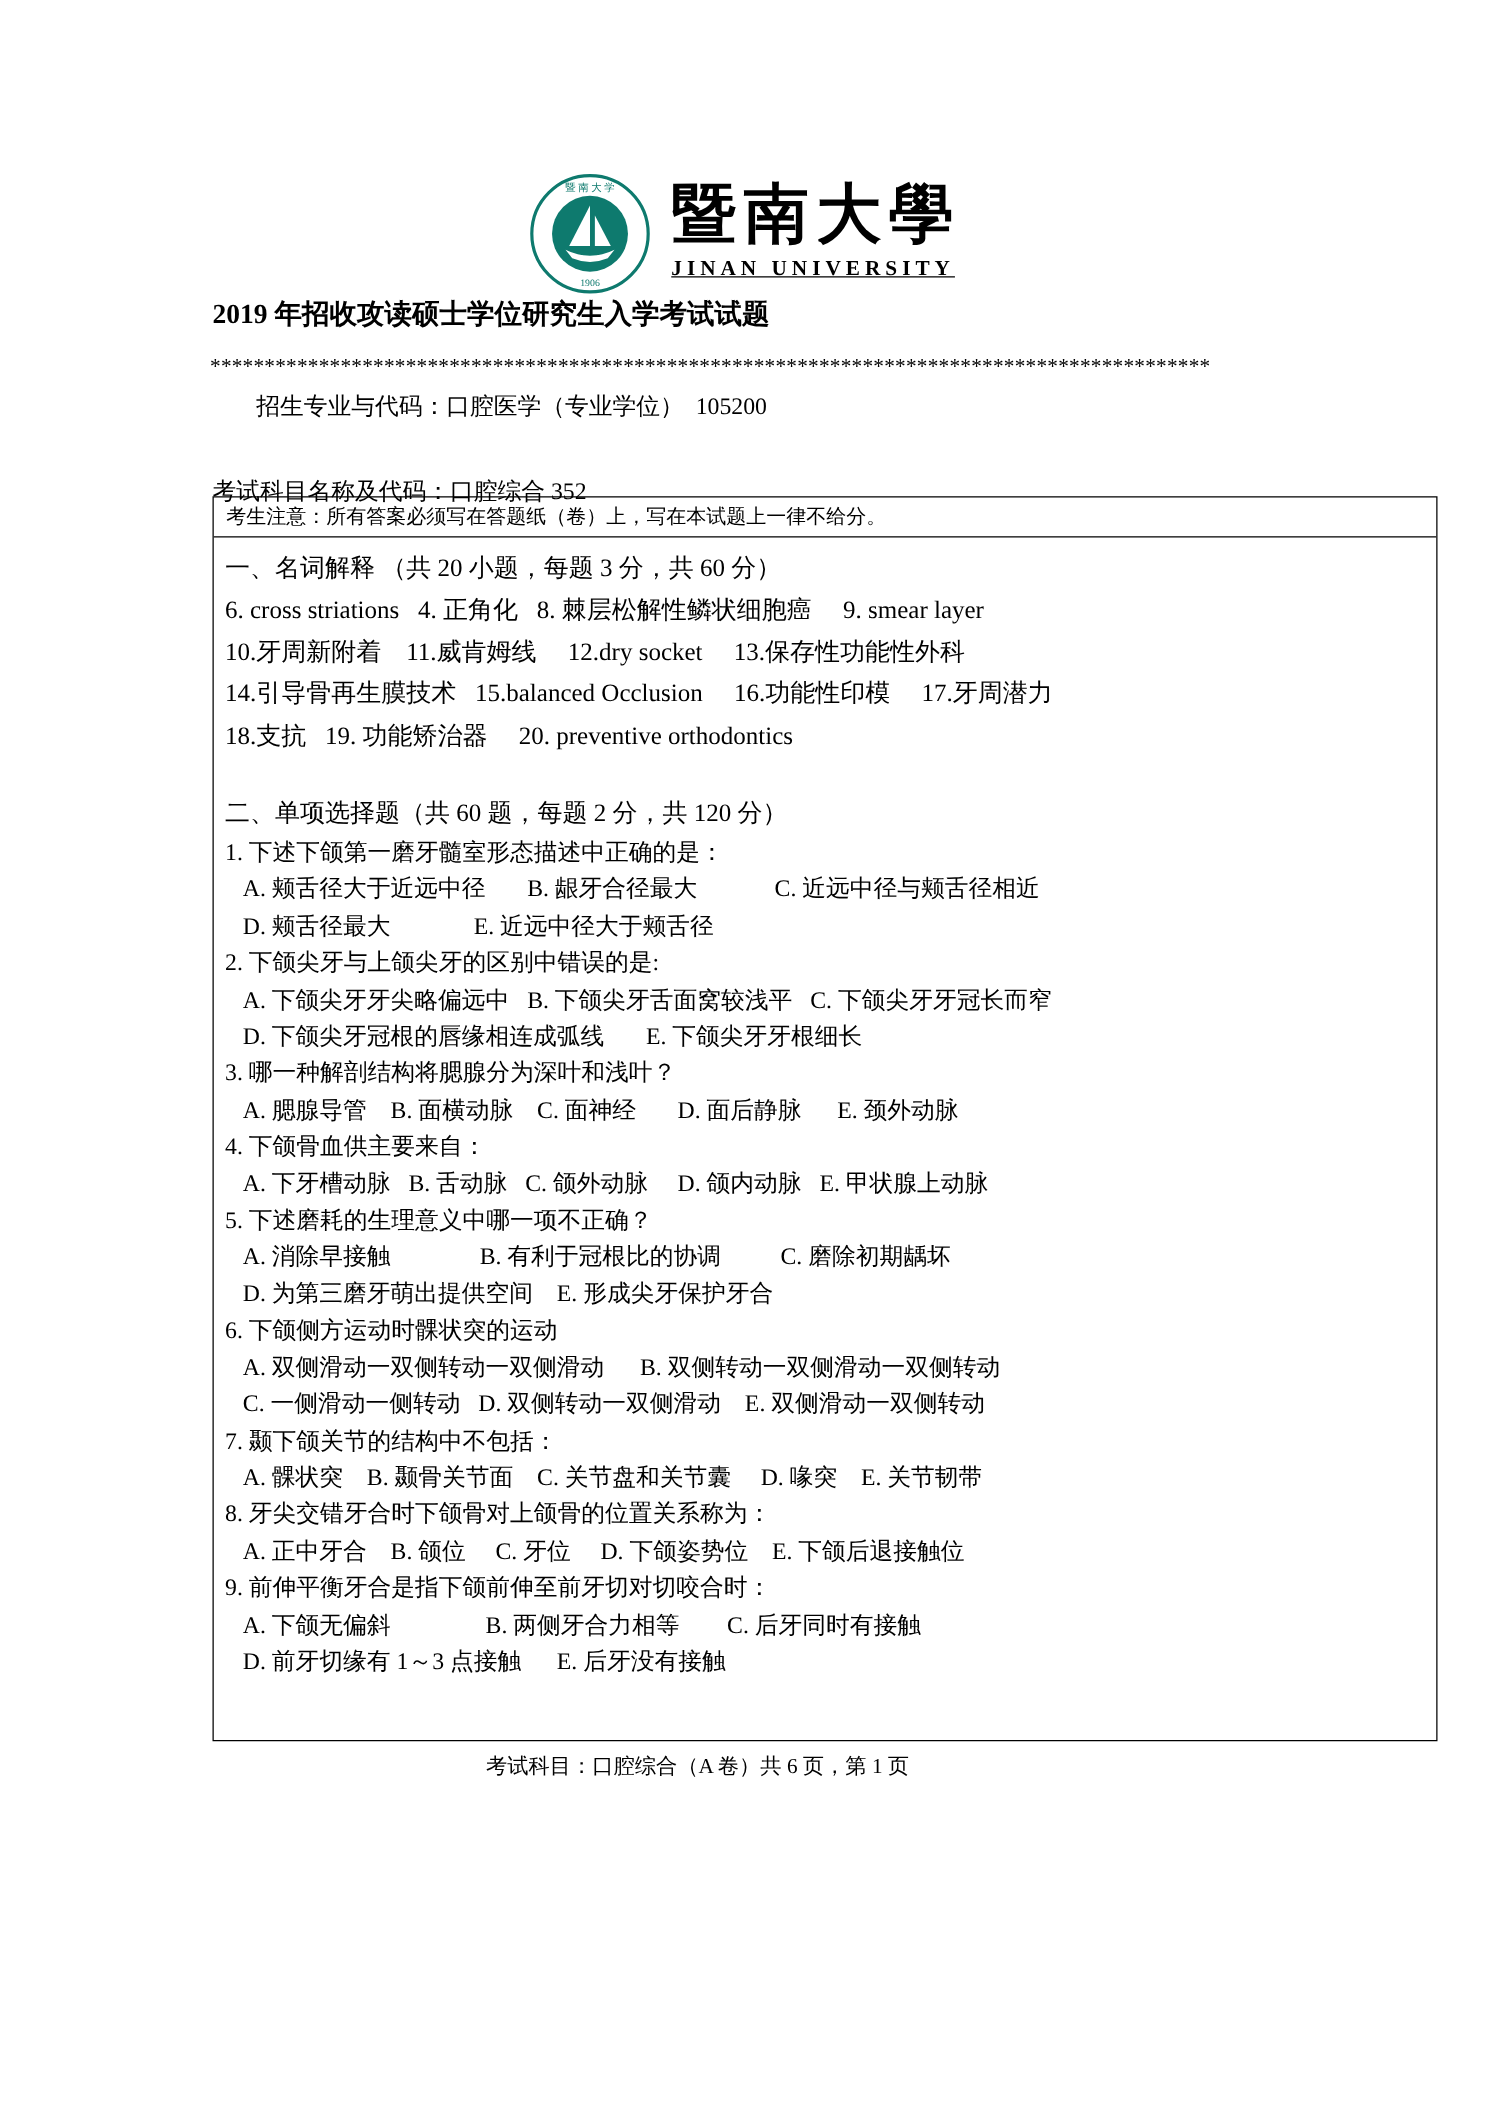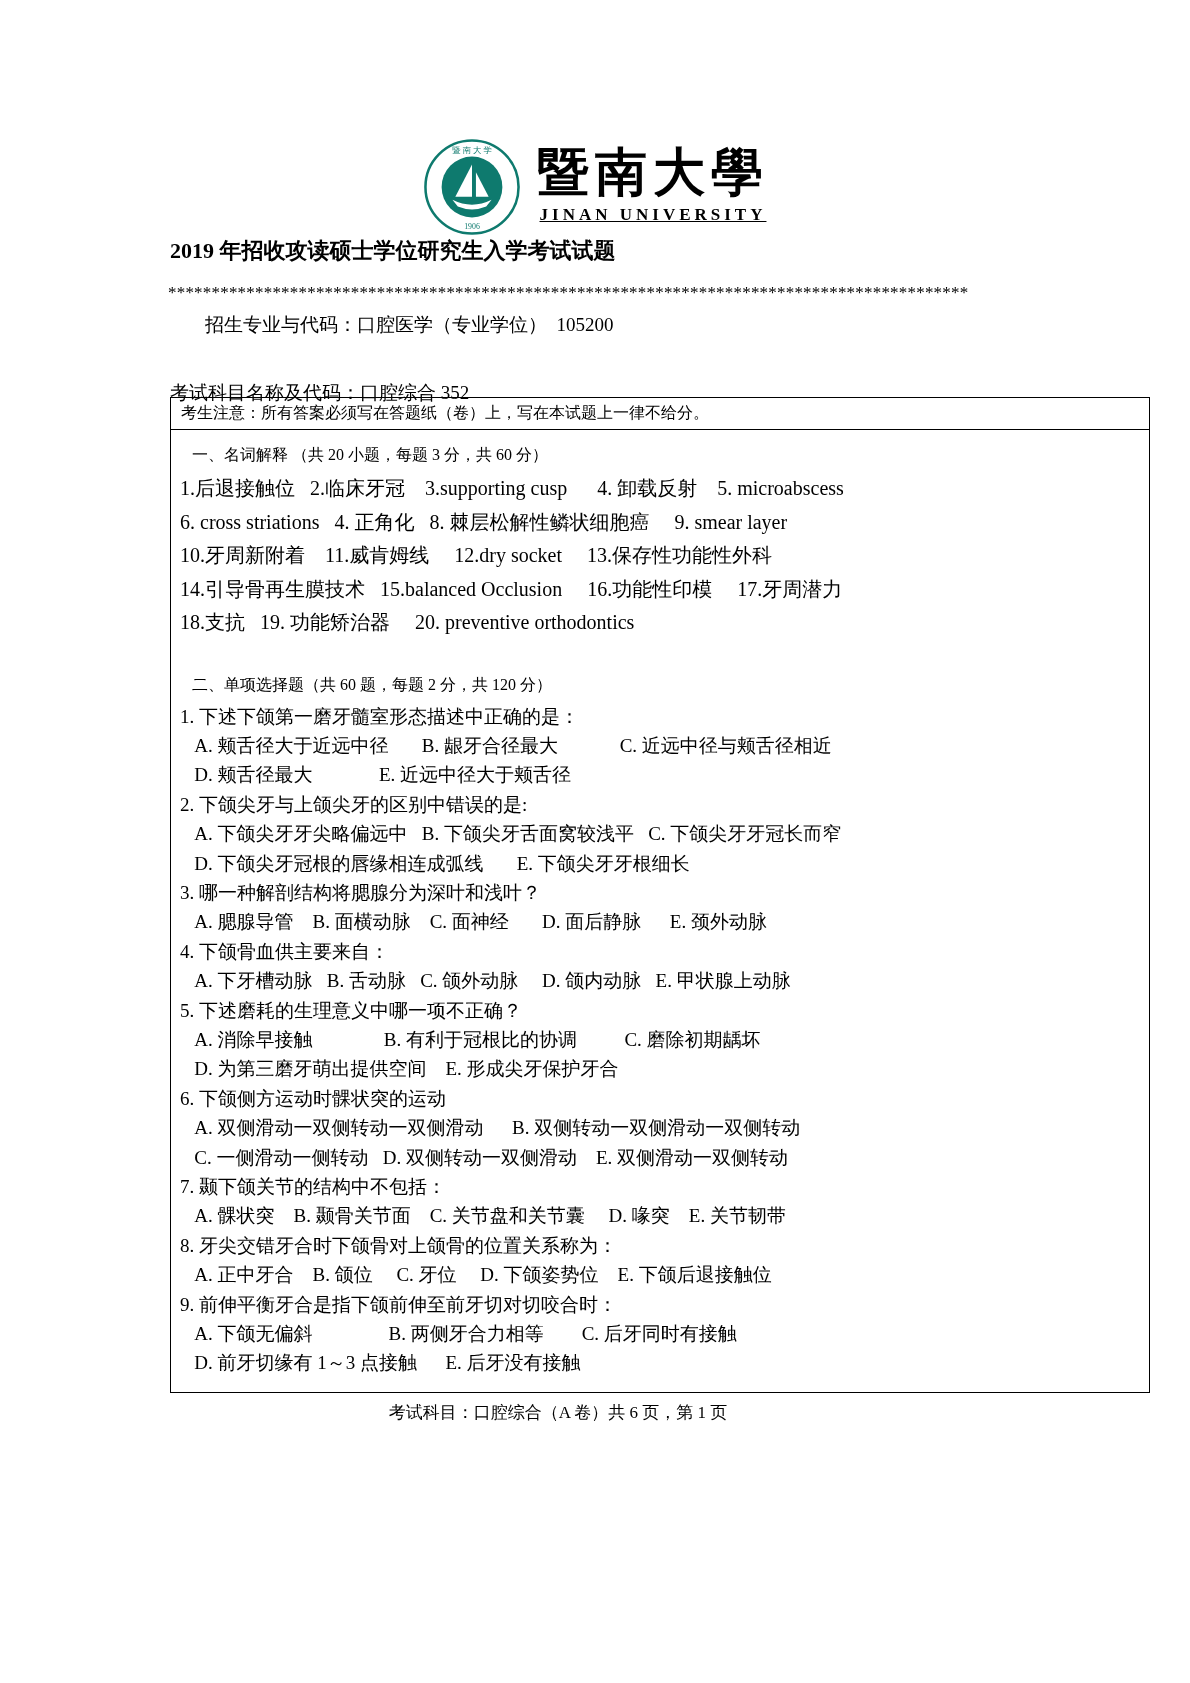--- a/index.html
+++ b/index.html
@@ -14,21 +14,21 @@
     color: #000000;
     overflow: hidden;
   }
   
   .logo-row {
     position: absolute;
     top: 138px; left: 170px; width: 852px;
     display: flex; justify-content: center; align-items: flex-start; gap: 16px;
   }
   .emblem { width: 98px; height: 98px; flex: 0 0 auto; }
-  .logo-text { display: flex; flex-direction: column; align-items: center; padding-top: 6px; }
+  .logo-text { display: flex; flex-direction: column; padding-top: 6px; }
   .uni-zh {
     font-size: 52px; font-weight: bold; letter-spacing: 6px;
     line-height: 1.1; white-space: nowrap;
   }
   .uni-en {
     font-size: 17px; font-weight: bold; letter-spacing: 4px;
     margin-top: 4px; white-space: nowrap; text-decoration: underline;
   }
   .exam-title {
     position: absolute;
@@ -60,21 +60,21 @@
     width: 980px; height: 996px;
     border: 1px solid #000000;
   }
   .notice-row {
     border-bottom: 1px solid #000000;
     padding: 5px 10px 5px 10px;
     font-size: 16px;
     white-space: pre-wrap;
   }
   .content-area { padding: 8px 8px 0 9px; }
-  .sec-heading { font-size: 16px; line-height: 34px; white-space: pre-wrap; margin-left: 12px; }
+  .sec-heading { font-size: 20px; line-height: 34px; white-space: pre-wrap; }
   .sec1-lines .line { font-size: 20px; line-height: 33.5px; white-space: pre-wrap; }
   .sec2-heading { margin-top: 28px; }
   .sec2-lines .line { font-size: 19px; line-height: 29.4px; white-space: pre-wrap; }
   
   .page-footer {
     position: absolute;
     top: 1401px; left: 170px; width: 852px;
     display: flex; justify-content: center;
     padding: 0 112px 0 36px;
     font-size: 17px;
@@ -106,21 +106,20 @@
   <div class="stars-line">**********************************************************************************************</div>
 
   <div class="major-line">招生专业与代码：口腔医学（专业学位）  105200</div>
   <div class="subject-line">考试科目名称及代码：口腔综合 352</div>
 
   <div class="exam-box">
     <div class="notice-row">考生注意：所有答案必须写在答题纸（卷）上，写在本试题上一律不给分。</div>
     <div class="content-area">
       <div class="sec-heading">一、名词解释 （共 20 小题，每题 3 分，共 60 分）</div>
       <div class="sec1-lines">
-          <div class="line">1.后退接触位   2.临床牙冠    3.supporting cusp      4. 卸载反射    5. microabscess</div>
           <div class="line">6. cross striations   4. 正角化   8. 棘层松解性鳞状细胞癌     9. smear layer</div>
           <div class="line">10.牙周新附着    11.威肯姆线     12.dry socket     13.保存性功能性外科</div>
           <div class="line">14.引导骨再生膜技术   15.balanced Occlusion     16.功能性印模     17.牙周潜力</div>
           <div class="line">18.支抗   19. 功能矫治器     20. preventive orthodontics</div>
         </div>
       <div class="sec-heading sec2-heading">二、单项选择题（共 60 题，每题 2 分，共 120 分）</div>
       <div class="sec2-lines">
           <div class="line">1. 下述下颌第一磨牙髓室形态描述中正确的是：</div>
           <div class="line">   A. 颊舌径大于近远中径       B. 龈牙合径最大             C. 近远中径与颊舌径相近</div>
           <div class="line">   D. 颊舌径最大              E. 近远中径大于颊舌径</div>

